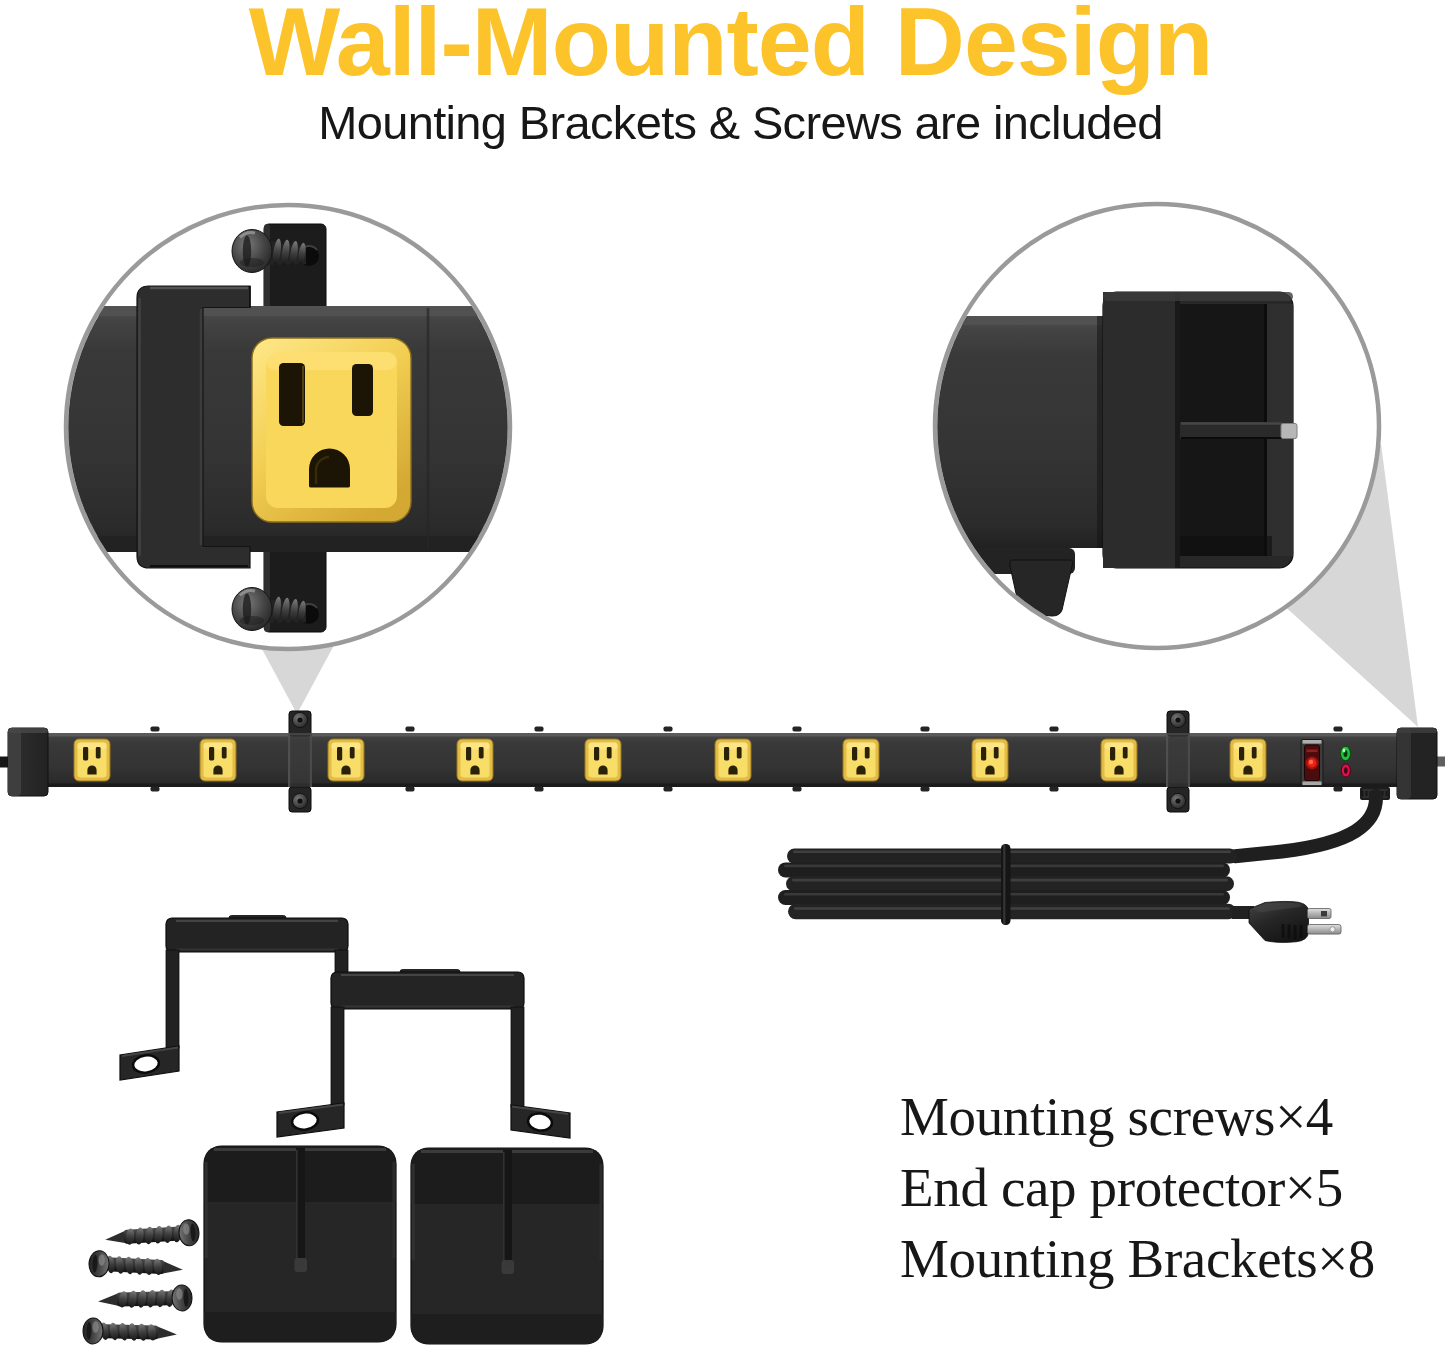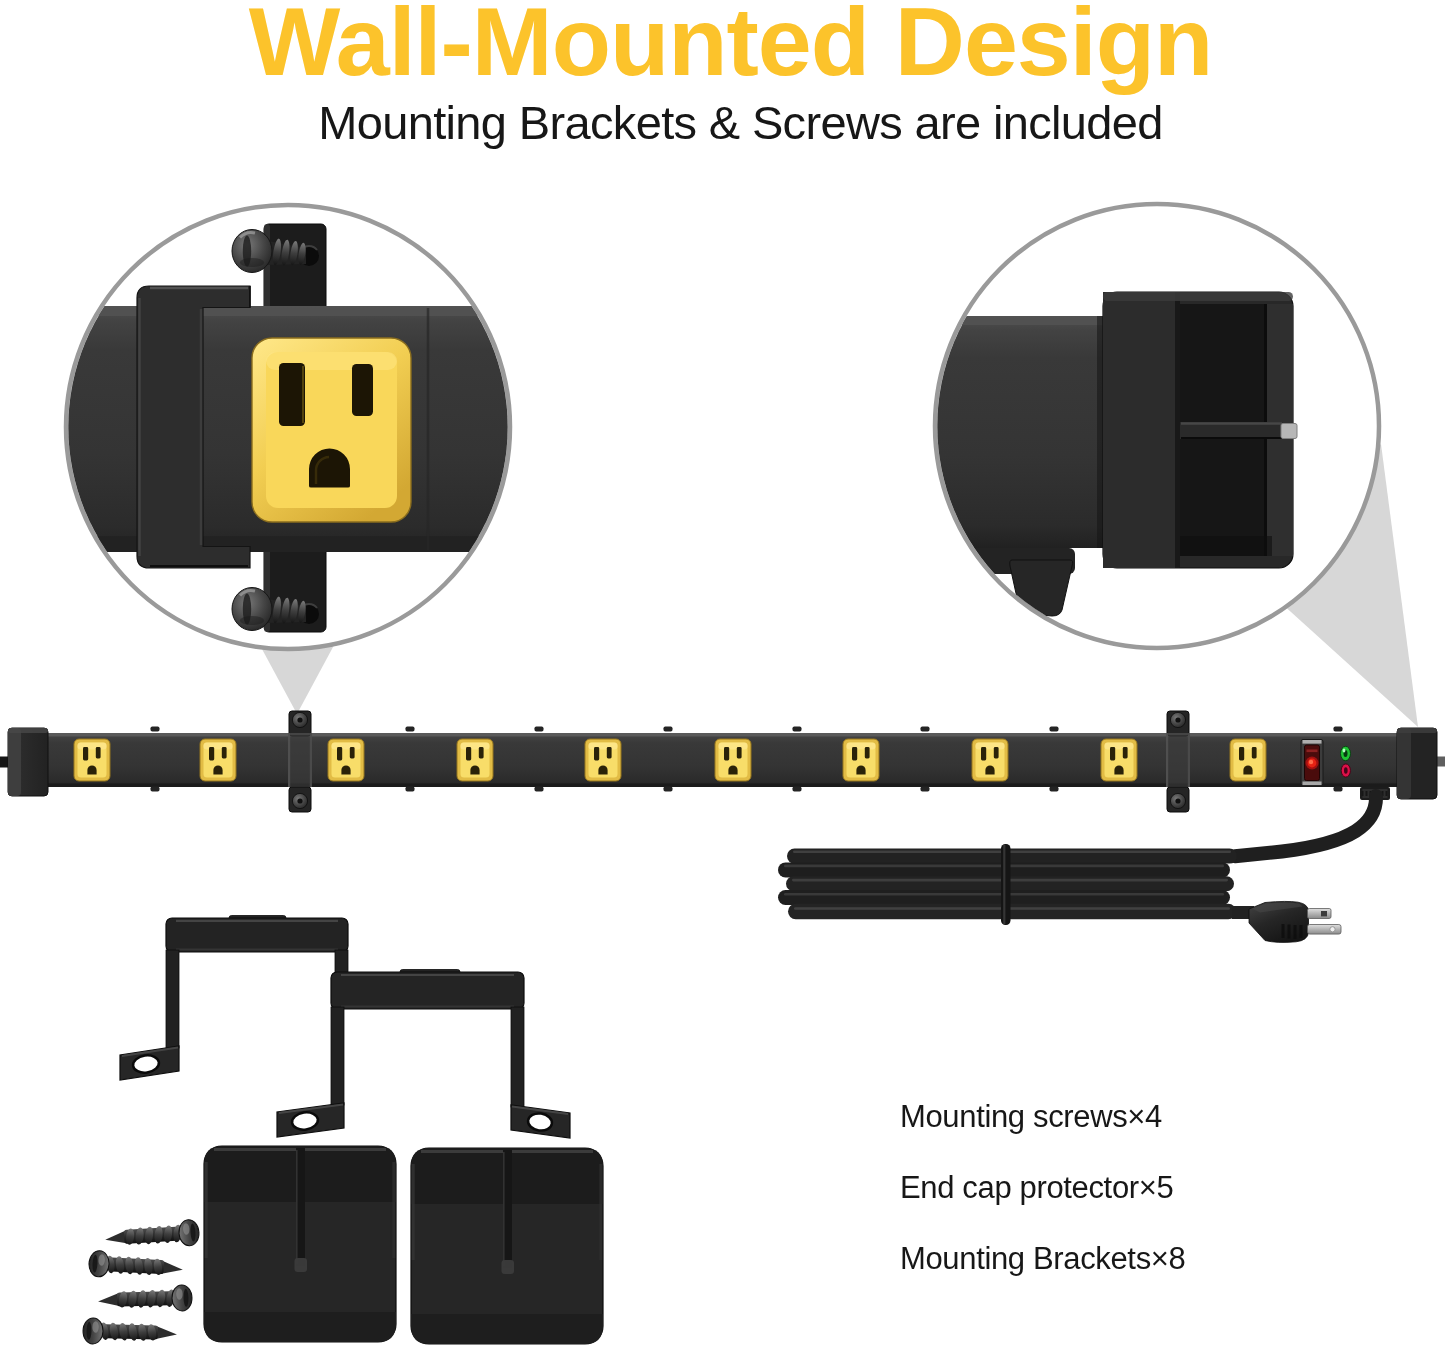--- a/index.html
+++ b/index.html
@@ -11,22 +11,23 @@
     font-size:97px;font-weight:bold;letter-spacing:-1px;
     color:var(--c-title_gold,#fcc32b);white-space:nowrap;
   }
   .subtitle{
     position:absolute;left:18px;top:95px;width:1445px;text-align:center;
     font-size:47px;font-weight:400;letter-spacing:-0.65px;
     color:var(--c-text_dark,#171717);white-space:nowrap;
   }
   .kit-list{
     position:absolute;left:900px;top:1081px;
-    font-size:31px;line-height:71px;letter-spacing:-0.35px;
+    font-size:55px;line-height:71px;letter-spacing:-0.35px;
     color:var(--c-text_dark,#171717);
+    font-family:Liberation Serif, serif;
   }
   .kit-list div{white-space:nowrap;}
   svg{position:absolute;left:0;top:0;}
 </style>
 </head>
 <body>
 
 <div class="canvas">
 
   <div class="title">Wall-Mounted Design</div>

